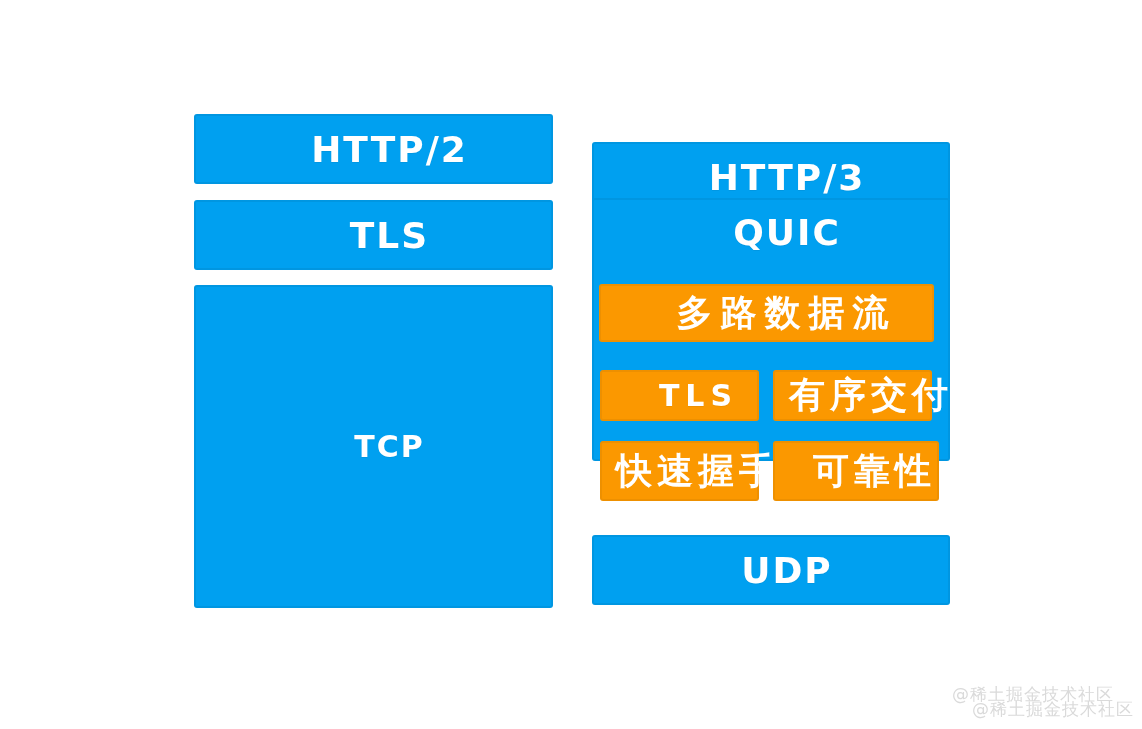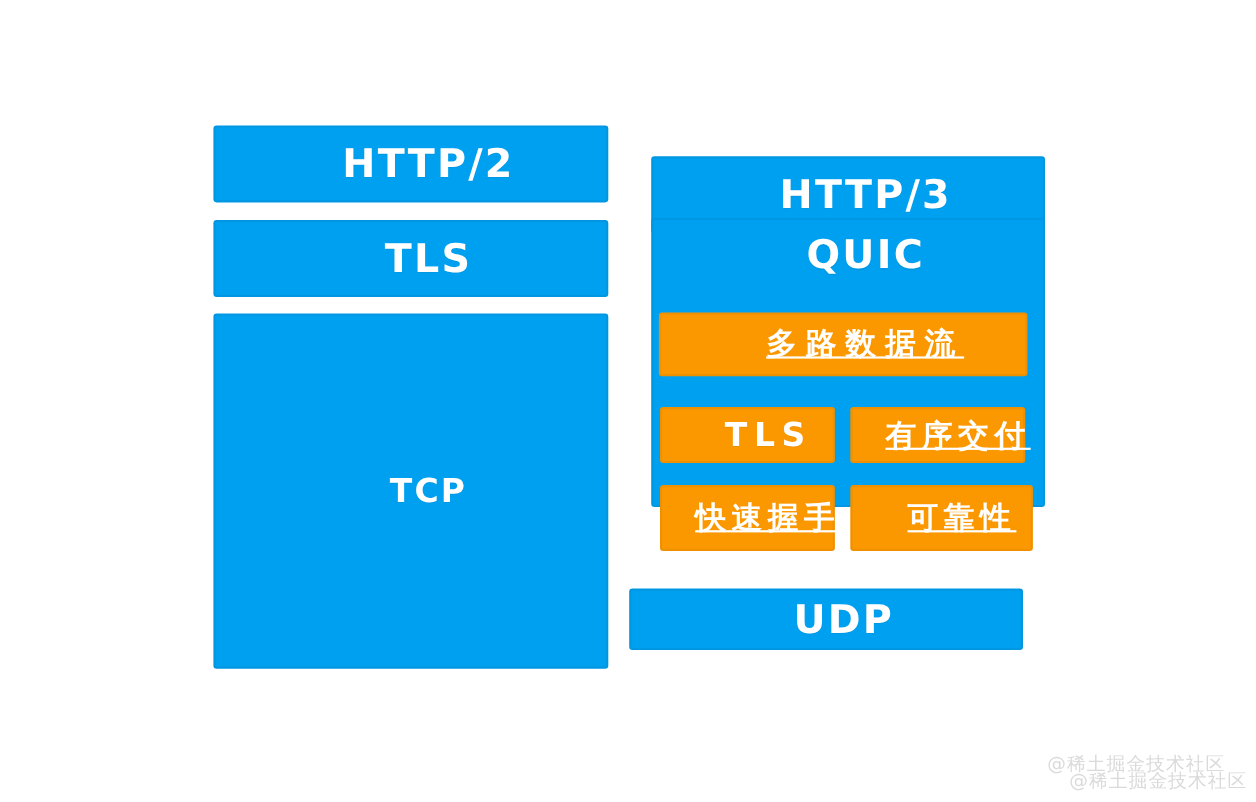--- a/index.html
+++ b/index.html
@@ -38,25 +38,24 @@
   .orange-box {
     background: var(--orange);
     box-shadow: inset 0 0 0 2px rgba(0,0,0,0.05);
   }
   .proto-label {
     font-size: 36px;
     letter-spacing: 2px;
     text-shadow: 0 1px 0 rgba(0,0,0,0.05);
   }
   .cn-label {
-    font-size: 28px;
+    font-size: 36px;
     letter-spacing: 8px;
     padding-left: 8px; 
     white-space: nowrap;
-    text-decoration: underline;
   }
   .cn-label.tight { letter-spacing: 5px; padding-left: 5px; }
 
   
   #box-http2 { left: 194px; top: 114px; width: 359px; height: 70px; }
   #box-tls-left { left: 194px; top: 200px; width: 359px; height: 70px; }
   #box-tcp { left: 194px; top: 285px; width: 359px; height: 323px; }
   #box-tcp .proto-label { font-size: 30px; }
 
   #box-http3 { left: 592px; top: 114px; width: 358px; height: 70px; margin-top: 28px; }
@@ -64,21 +63,21 @@
               align-items: flex-start; }
   #box-quic .proto-label { margin-top: 14px; }
 
   #box-multiplex { left: 599px; top: 284px; width: 335px; height: 58px; }
   #box-tls-quic { left: 600px; top: 370px; width: 159px; height: 51px; }
   #box-tls-quic .proto-label { font-size: 30px; letter-spacing: 6px; padding-left: 6px; }
   #box-ordered { left: 773px; top: 370px; width: 159px; height: 51px; }
   #box-handshake { left: 600px; top: 441px; width: 159px; height: 60px; }
   #box-reliability { left: 773px; top: 441px; width: 166px; height: 60px; }
 
-  #box-udp { left: 572px; top: 535px; width: 358px; height: 56px; }
+  #box-udp { left: 592px; top: 535px; width: 358px; height: 70px; }
   #box-ip { left: 196px; top: 623px; width: 754px; height: 74px; }
 
   .watermark {
     position: absolute;
     color: var(--watermark);
     font-size: 17px;
     letter-spacing: 1px;
     white-space: nowrap;
     user-select: none;
   }

